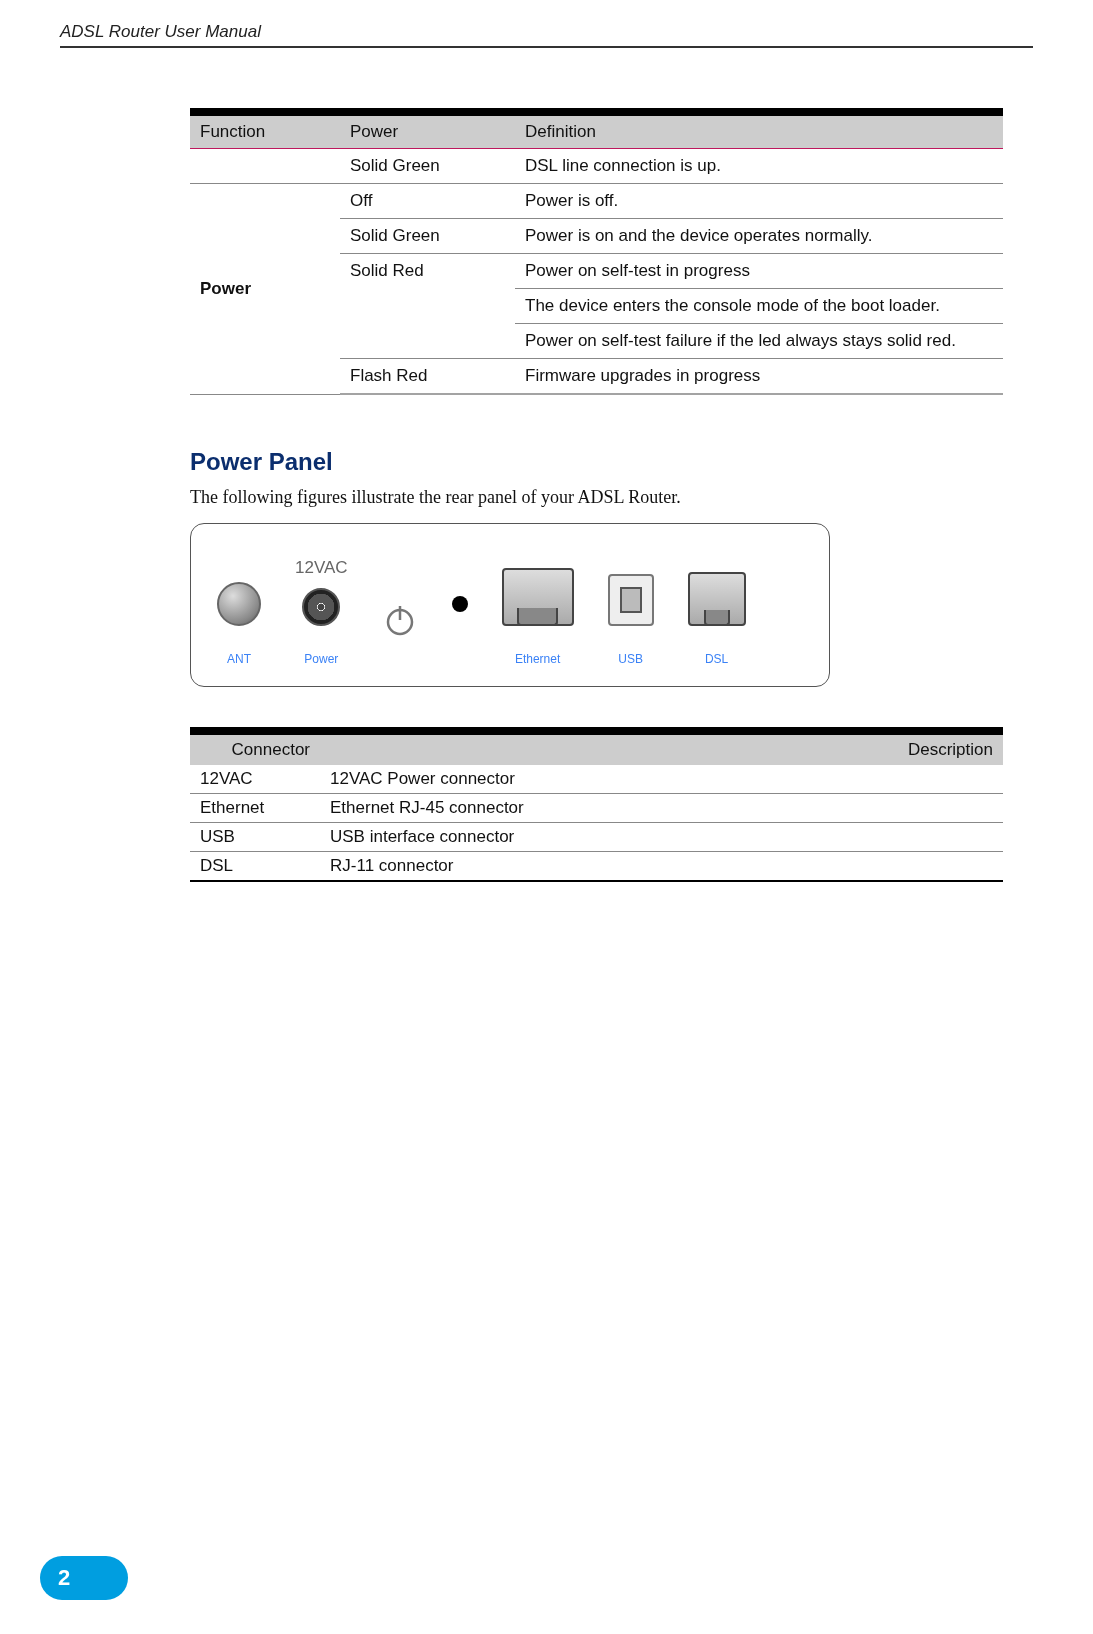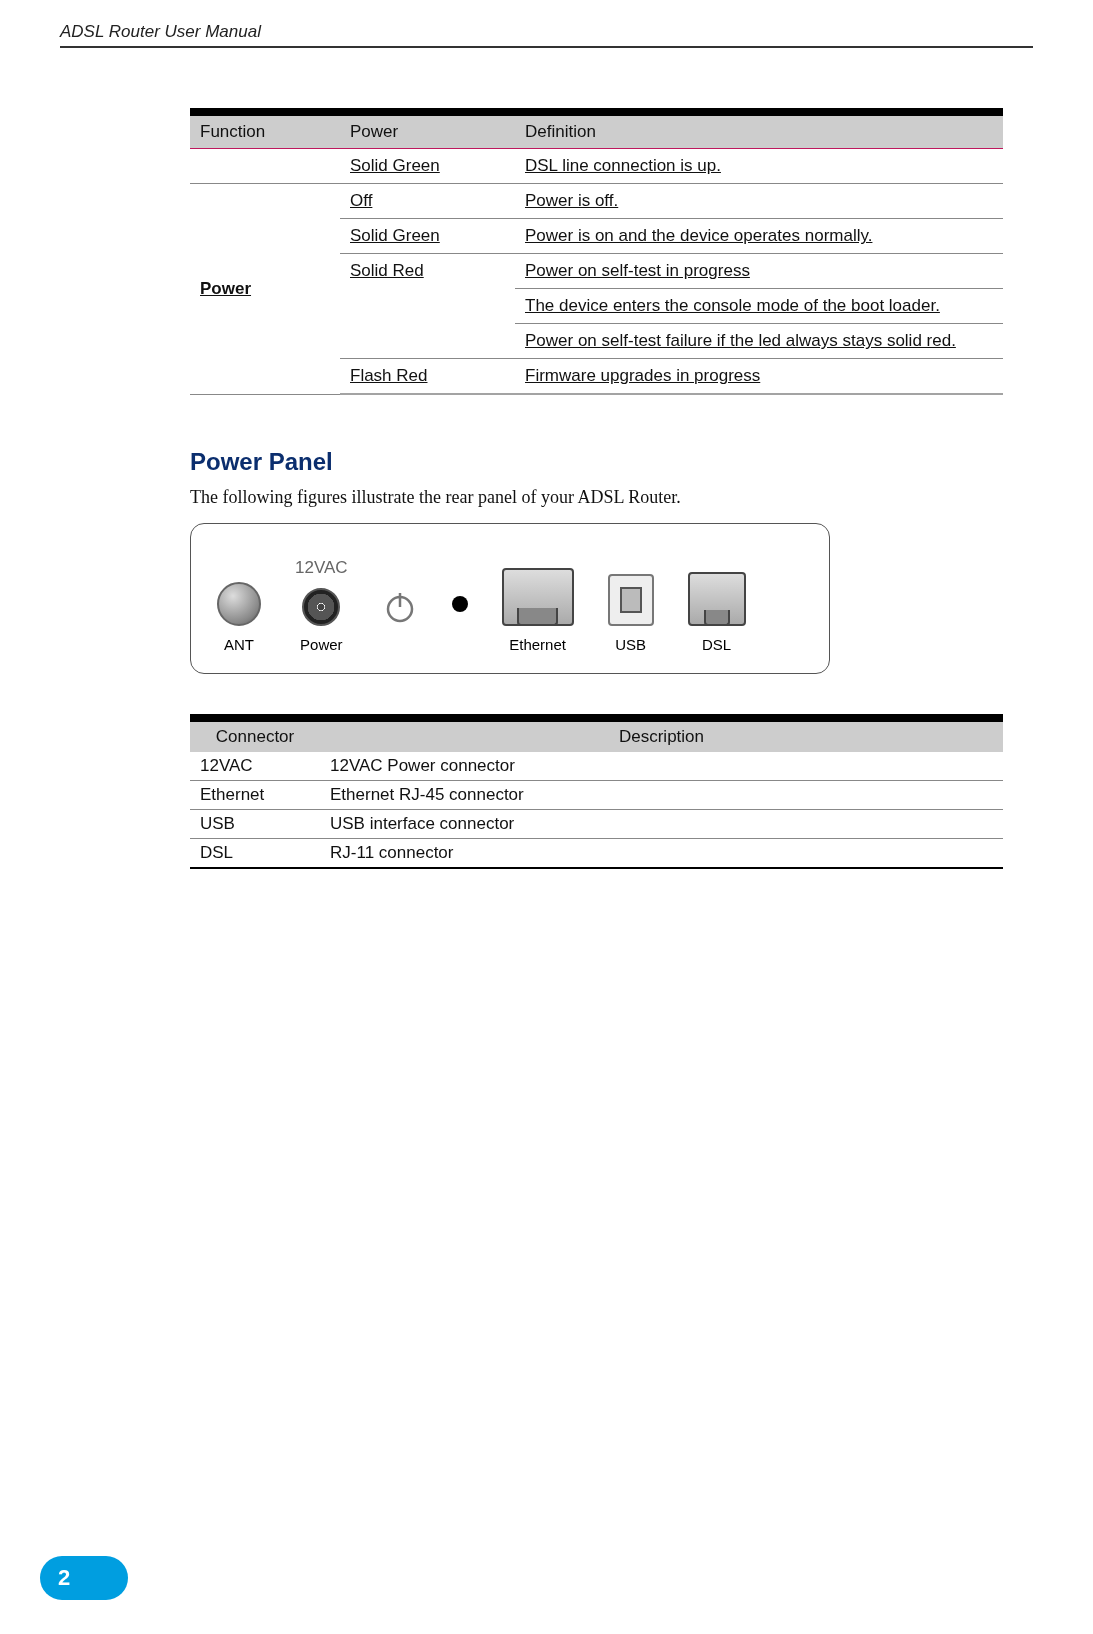--- a/index.html
+++ b/index.html
@@ -45,21 +45,20 @@
     background:var(--header-row);
     font-weight:400;
     text-align:left;
     padding:6px 10px;
     border-bottom:1px solid #be185d;
   }
   table.led td{
     padding:7px 10px;
     border-bottom:1px solid #888;
     vertical-align:top;
-    text-decoration:underline;
   }
   table.led .fn-col{width:150px}
   table.led .col-col{width:175px}
   table.led tr.lastrow td{border-bottom:2px solid #a3a3a3}
   .fn-label{font-weight:bold}
   
   h2.section{
     font:bold 24px/1.1 Verdana, Arial, sans-serif;
     color:var(--accent);
     margin:54px 0 10px 0;
@@ -84,21 +83,21 @@
   }
   .port{
     display:flex;
     flex-direction:column;
     align-items:center;
     gap:6px;
     font:17px Arial,sans-serif;
     color:#666;
   }
   .port .lbl-top{font-size:17px;color:#666;margin-bottom:4px}
-  .port .lbl-bot{font-size:15px;color:#000000;margin-top:4px}
+  .port .lbl-bot{font-size:12px;color:#3b82f6;margin-top:20px}
   .ant-plug{
     width:44px;height:44px;border-radius:50%;
     background:radial-gradient(circle at 35% 30%,#ddd,#888 70%,#555);
     border:2px solid #666;
   }
   .dc-jack{
     width:38px;height:38px;border-radius:50%;
     background:radial-gradient(circle at 50% 50%,#444 0 14%,#fff 15% 16%,#555 17% 55%,#222 56% 100%);
     border:2px solid #555;
   }
@@ -132,21 +131,21 @@
   table.conn{
     border-collapse:collapse;
     width:100%;
     font-size:17px;
     margin-top:40px;
   }
   table.conn .col1{width:130px}
   table.conn th{
     background:var(--header-row);
     font-weight:400;
-    text-align:center;
+    text-align:right;
     padding:5px 10px;
   }
   table.conn td{
     padding:4px 10px;
     border-bottom:1px solid #888;
     vertical-align:middle;
   }
   table.conn tr.lastrow td{border-bottom:2px solid #000}
   .pwr-icon-cell svg{vertical-align:middle}
   

